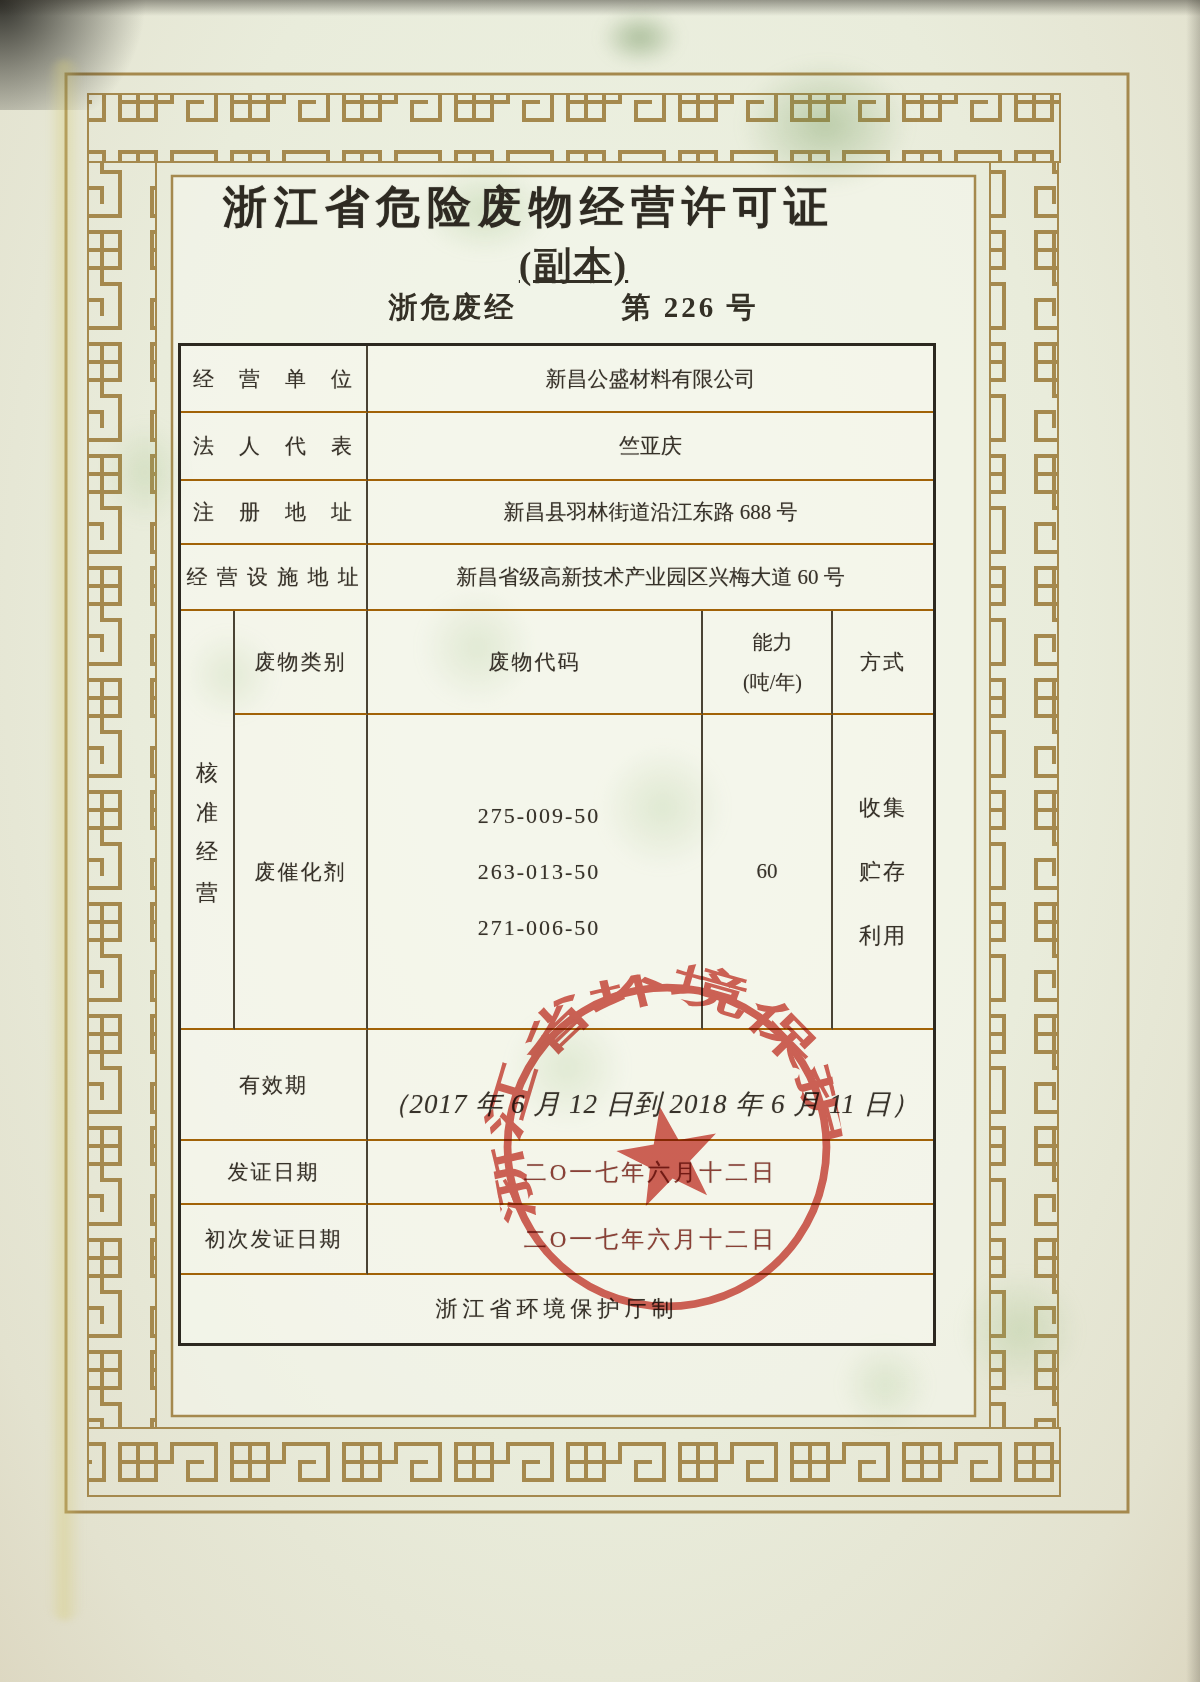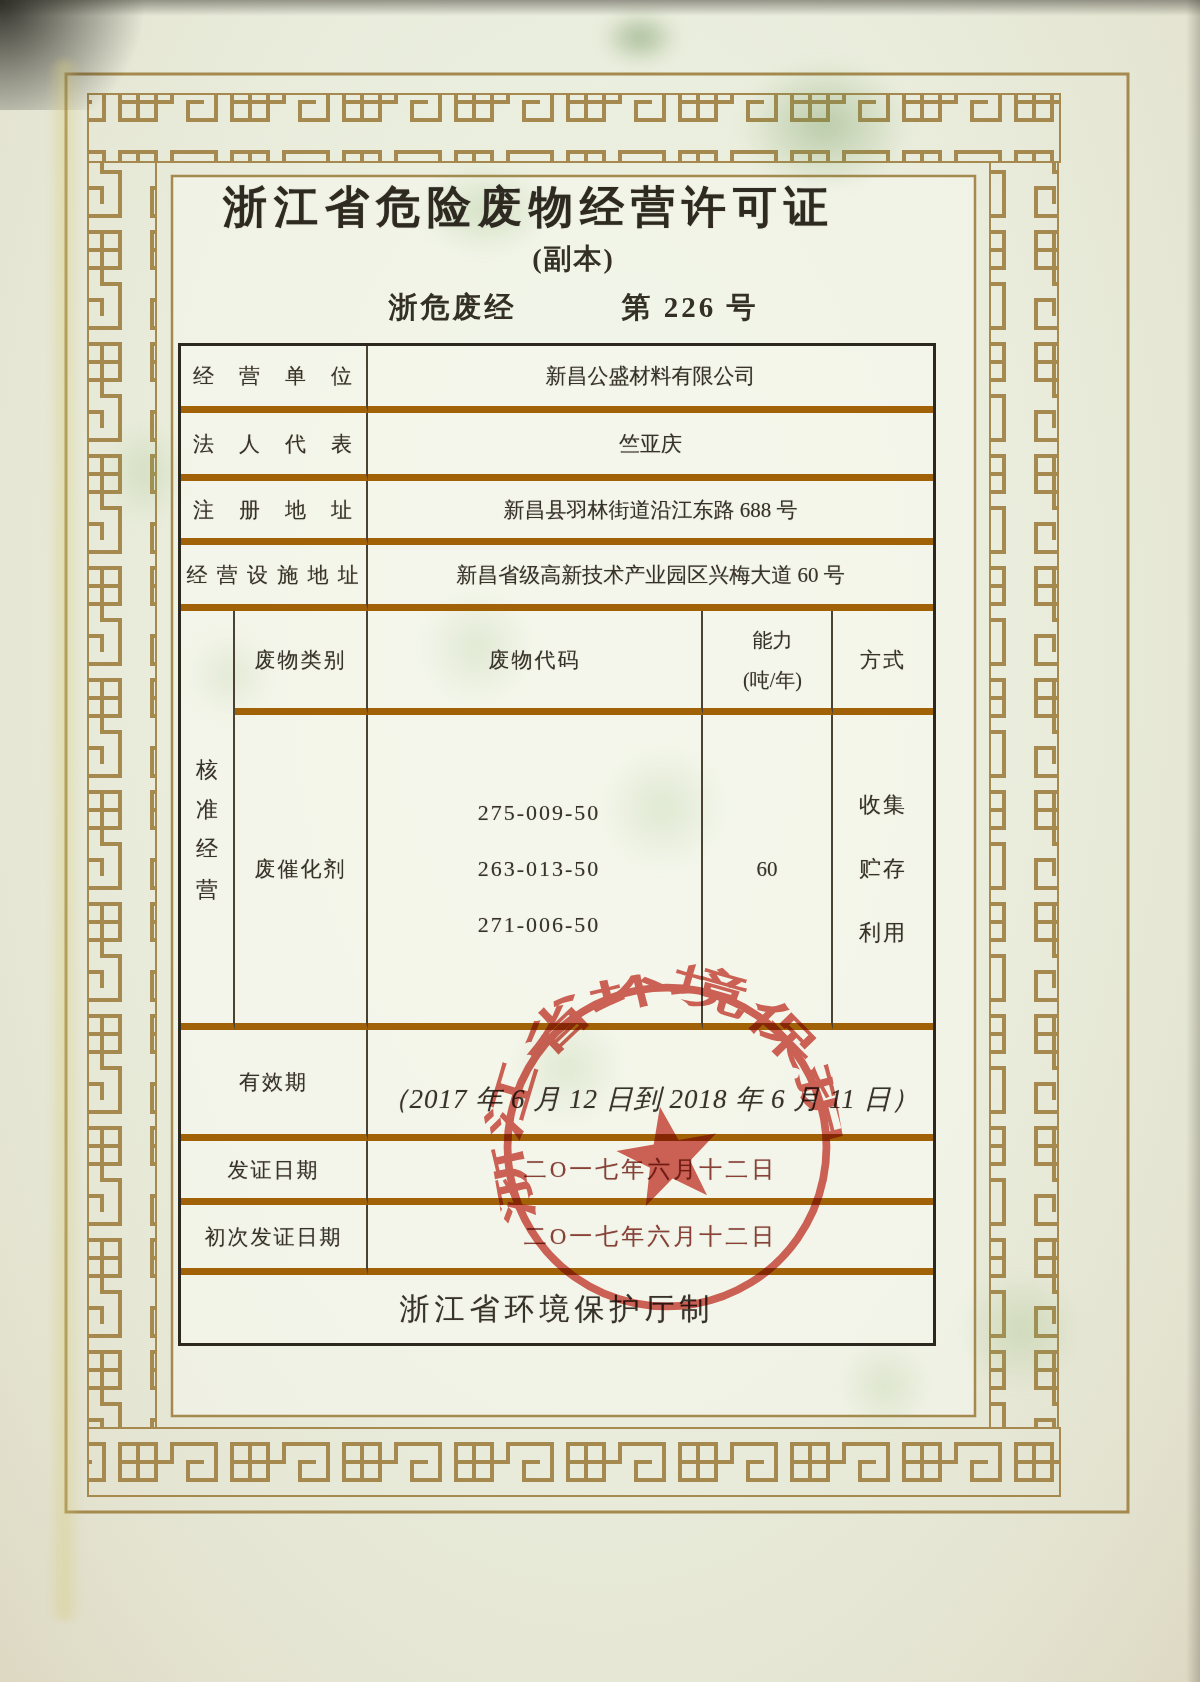--- a/index.html
+++ b/index.html
@@ -19,49 +19,49 @@
     background:linear-gradient(270deg, rgba(60,55,45,.25), rgba(60,55,45,0));}
   .left-paper-strip{left:48px;top:60px;width:34px;height:1560px;border-radius:16px;
     background:linear-gradient(90deg, rgba(214,204,122,0) 0%, rgba(214,204,122,.40) 45%, rgba(214,204,122,0) 100%);
     filter:blur(3px);}
   .blob{border-radius:50%;filter:blur(7px);}
   
   .title{left:172px;top:178px;width:714px;text-align:center;
     font-size:44px;font-weight:bold;color:#2e2a22;letter-spacing:7px;
     text-shadow:0 0 1px rgba(46,42,34,.55);}
   .subtitle{left:172px;top:240px;width:803px;text-align:center;
-    font-size:28px;font-weight:bold;color:#343026;letter-spacing:2px;}
+    font-size:38px;font-weight:bold;color:#343026;letter-spacing:2px;text-decoration:underline;}
   .serial{left:172px;top:288px;width:803px;display:flex;justify-content:center;gap:105px;
     font-size:29px;font-weight:bold;color:#343026;letter-spacing:3px;}
   
   .tbl{left:178px;top:343px;width:752px;height:997px;
     display:grid;
     grid-template-columns:54px 133px 335px 130px 100px;
     grid-template-rows:67px 68px 64px 66px 104px 315px 111px 64px 70px 68px;
     border:3px solid #2c2820;
     color:#37322a;
     text-shadow:0 0 1px rgba(70,60,45,.4);
     background:rgba(248,250,242,.35);}
   .cell{display:flex;align-items:center;justify-content:center;
     font-size:21px;box-sizing:border-box;text-align:center;}
   .br{border-right:2px solid #4a4334;}
-  .bb{border-bottom:7px solid #a16207;text-align:right;}
+  .bb{border-bottom:2px solid #a16207;text-align:right;}
   .c12{grid-column:1 / span 2;}
   .c35{grid-column:3 / span 3;}
   .c15{grid-column:1 / span 5;}
   .lab{letter-spacing:2px;font-weight:500;}
   .side-label{grid-column:1;grid-row:5 / span 2;
     writing-mode:vertical-rl;text-orientation:upright;
     letter-spacing:40px;font-size:22px;padding-top:6px;}
   .hdr2{flex-direction:column;line-height:40px;font-size:20px;}
   .codes{flex-direction:column;line-height:56px;font-size:22px;letter-spacing:2px;}
   .methods{flex-direction:column;line-height:64px;font-size:22px;letter-spacing:2px;}
   .validity-val{align-items:flex-end;padding-bottom:17px;font-size:27px;letter-spacing:1px;font-style:italic;}
   .date-val{color:#8a4036;font-size:23px;letter-spacing:3px;}
-  .footer-cell{font-size:30px;letter-spacing:5px;border-radius:23px;}
+  .footer-cell{font-size:22px;letter-spacing:5px;border-radius:23px;}
   
   .seal{left:492px;top:972px;width:350px;height:350px;opacity:.78;
     mix-blend-mode:multiply;transform:rotate(-10deg);pointer-events:none;}
 </style>
 </head>
 <body>
 
 <svg class="abs" width="1200" height="1682" viewBox="0 0 1200 1682" style="left:0;top:0;">
   <defs>
     <pattern id="mg" width="112" height="68" patternUnits="userSpaceOnUse">

